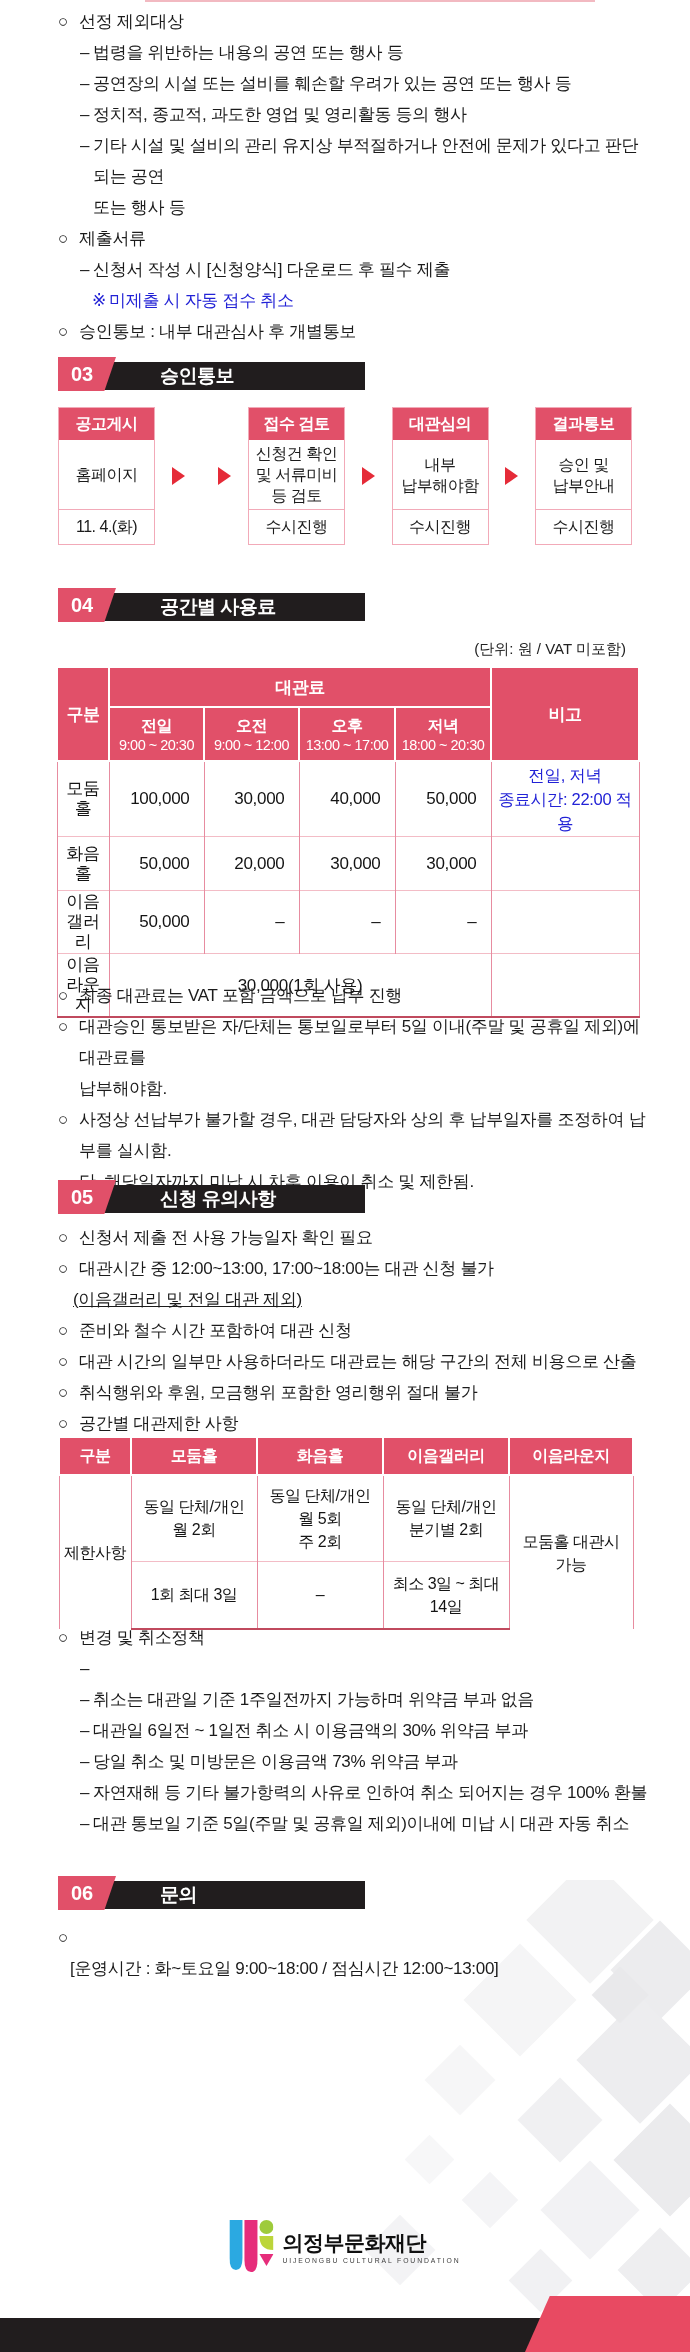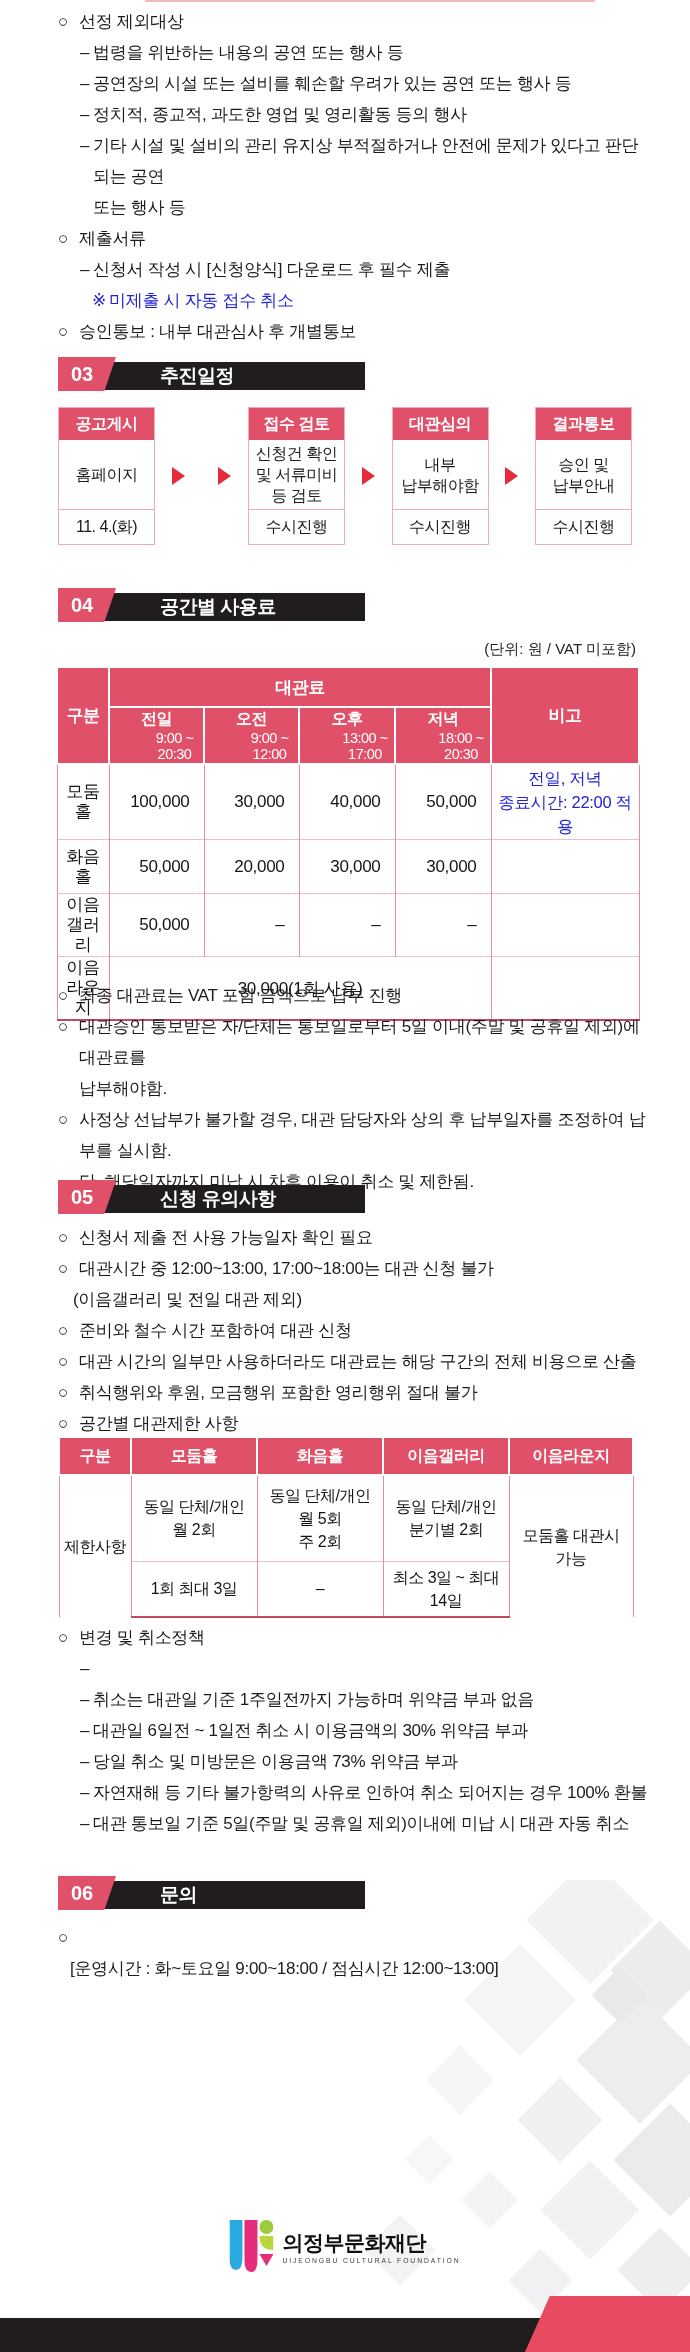--- a/index.html
+++ b/index.html
@@ -12,21 +12,21 @@
 
   
   .list{position:absolute;left:58px;width:592px;z-index:2;}
   .li{display:flex;align-items:flex-start;line-height:31px;font-size:17px;letter-spacing:-0.3px;}
   .li .marker{flex:0 0 auto;}
   .li.circle .marker{width:21px;}
   .li.dash{margin-left:22px;}
   .li.dash .marker{width:13px;}
   .li.note{margin-left:34px;}
   .li.note .marker{width:17px;}
-  .li.plain{margin-left:15px;}
+  .li.plain{margin-left:15px;text-decoration:underline;}
   .li.indent{margin-left:20px;}
   .li.bracket{margin-left:12px;}
   .li .txt{white-space:pre-line;}
   .li.blue{color:#2222d6;}
 
   
   .sec{position:absolute;left:58px;width:300px;height:38px;z-index:2;}
   .sec .bar{
     position:absolute;left:42px;top:5px;width:205px;height:28px;background:#211d1e;
     color:#fff;font-weight:700;font-size:19px;display:flex;align-items:center;
@@ -44,31 +44,31 @@
   .step-head{height:32px;background:#e15069;color:#fff;font-weight:700;font-size:16px;
     display:flex;align-items:center;justify-content:center;letter-spacing:-0.5px;}
   .step-body{flex:1 1 auto;min-height:69px;display:flex;align-items:center;justify-content:center;
     text-align:center;font-size:16px;line-height:21px;white-space:pre-line;
     border-bottom:1px solid #f2aab8;letter-spacing:-0.5px;}
   .step-foot{height:34px;display:flex;align-items:center;justify-content:center;font-size:16px;letter-spacing:-0.5px;}
   .arrow{flex:1 1 auto;display:flex;align-items:center;justify-content:center;}
   .tri{width:0;height:0;border-left:13px solid #e52b38;border-top:9px solid transparent;border-bottom:9px solid transparent;}
 
   
-  .unit-note{position:absolute;right:54px;top:640px;font-size:15px;color:#222;z-index:2;}
+  .unit-note{position:absolute;right:64px;top:640px;font-size:15px;color:#222;z-index:2;}
 
   
   table{border-collapse:collapse;table-layout:fixed;}
   .fee-table{position:absolute;left:56px;top:666px;width:582px;z-index:2;}
   .fee-table th{background:#e15069;color:#fff;border:2px solid #fff;font-weight:700;letter-spacing:-0.5px;}
   .fee-table th.group{font-size:17px;height:36px;}
   .fee-table th.cat{font-size:17px;}
   .fee-table th.time{height:50px;font-weight:600;}
   .fee-table th.time .t1{font-size:16px;}
-  .fee-table th.time .t2{font-size:14.5px;font-weight:400;margin-left:36px;}
+  .fee-table th.time .t2{font-size:14.5px;font-weight:400;}
   .fee-table td{border-left:1px solid #e78ca0;border-right:1px solid #e78ca0;border-top:1px solid #f3bcc6;
     font-size:17px;color:#141414;letter-spacing:-0.3px;}
   .fee-table tr.r0 td{border-top:none;}
   .fee-table tr.rlast td{border-bottom:2px solid #c04a5e;}
   .fee-table td.name{text-align:center;white-space:pre-line;line-height:20px;}
   .fee-table td.val{text-align:right;padding-right:14px;}
   .fee-table td.mval{text-align:center;}
   .fee-table td.note{color:#2222d6;text-align:center;font-size:16.5px;line-height:24px;white-space:pre-line;}
   .fee-table tr{height:52px;}
 
@@ -139,21 +139,21 @@
         <span class="txt">미제출 시 자동 접수 취소</span>
       </div>
       <div class="li circle">
         <span class="marker">○</span>
         <span class="txt">승인통보 : 내부 대관심사 후 개별통보</span>
       </div>
     </div>
 
   <div class="sec" style="top:357px;">
     <div class="bar">
-        <span>추진일정</span>
+        <span>승인통보</span>
       </div>
     <div class="badge">
         <span>03</span>
       </div>
   </div>
 
   <div class="flow" id="flow">
       <div class="step">
         <div class="step-head">공고게시</div>
         <div class="step-body">홈페이지</div>
@@ -348,21 +348,21 @@
       <td>동일 단체/개인
 월 2회</td>
       <td>동일 단체/개인
 월 5회
 주 2회</td>
       <td>동일 단체/개인
 분기별 2회</td>
       <td rowspan="2">모둠홀 대관시
 가능</td>
     </tr>
-    <tr class="rlast" style="height:56px;">
+    <tr class="rlast" style="height:68px;">
       <td>1회 최대 3일</td>
       <td>–</td>
       <td>최소 3일 ~ 최대
 14일</td>
     </tr>
   </tbody>
     </table>
 
   <div class="list" id="policy-list" style="top:1622px;">
       <div class="li circle">

